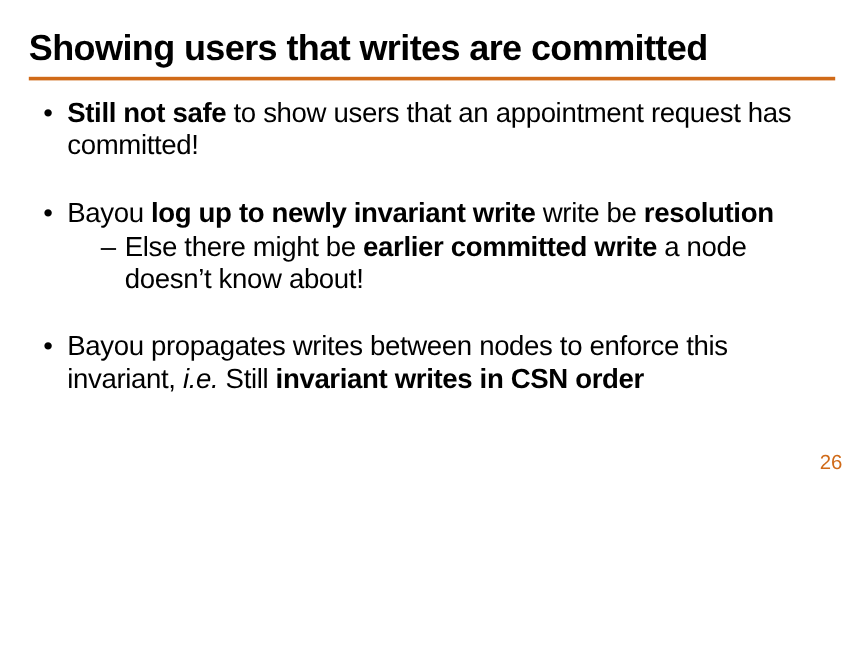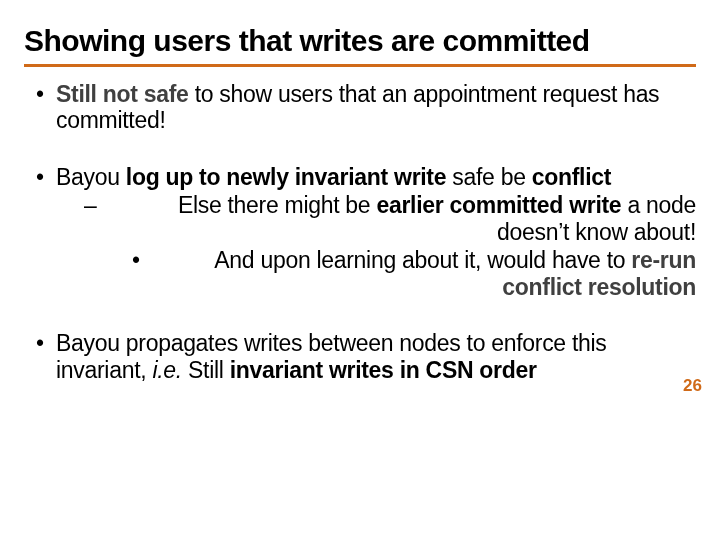--- a/index.html
+++ b/index.html
@@ -47,21 +47,20 @@
     content: "•";
     position: absolute;
     left: 2px;
     top: 0;
     font-size: 23px;
   }
   .sub1 {
     list-style: none;
     padding: 0 0 0 28px;
     margin: 2px 0 0 0;
-    text-align: right;
   }
   .sub1 > li {
     position: relative;
     padding-left: 20px;
     font-size: 23px;
     line-height: 1.15;
     letter-spacing: -0.3px;
   }
   .sub1 > li::before {
     content: "–";
@@ -81,51 +80,46 @@
     line-height: 1.15;
     letter-spacing: -0.3px;
   }
   .sub2 > li::before {
     content: "•";
     position: absolute;
     left: 0;
     top: 0;
   }
   .b { font-weight: 700; }
-  .orange { color: #404040; }
+  .orange { color: #000000; }
   .i { font-style: italic; margin-top: 32px; }
   .pagenum {
     position: absolute;
     right: 18px;
     bottom: 12px;
     font-size: 17px;
-    font-weight: 700;
+    font-weight: 400;
     color: #d06a18;
   }
 </style>
 </head>
 <body>
 
 <div class="slide">
   <div class="title">Showing users that writes are committed</div>
   <hr class="rule">
   <ul class="top">
     <li>
       <span class="b orange">Still not safe</span><span> to show users that an appointment request has committed!</span>
     </li>
     <li>
-      <span>Bayou </span><span class="b">log up to newly invariant write</span><span> safe be </span><span class="b">conflict</span>
+      <span>Bayou </span><span class="b">log up to newly invariant write</span><span> write be </span><span class="b">resolution</span>
       <ul class="sub1">
         <li>
           <span>Else there might be </span><span class="b">earlier committed write</span><span> a node doesn’t know about!</span>
-          <ul class="sub2">
-            <li>
-              <span>And upon learning about it, would have to </span><span class="b orange">re-run conflict resolution</span>
-            </li>
-          </ul>
         </li>
       </ul>
     </li>
     <li>
       <span>Bayou propagates writes between nodes to enforce this invariant, </span><span class="i">i.e.</span><span> Still </span><span class="b">invariant writes in CSN order</span>
     </li>
   </ul>
   <div class="pagenum">26</div>
 </div>
 

